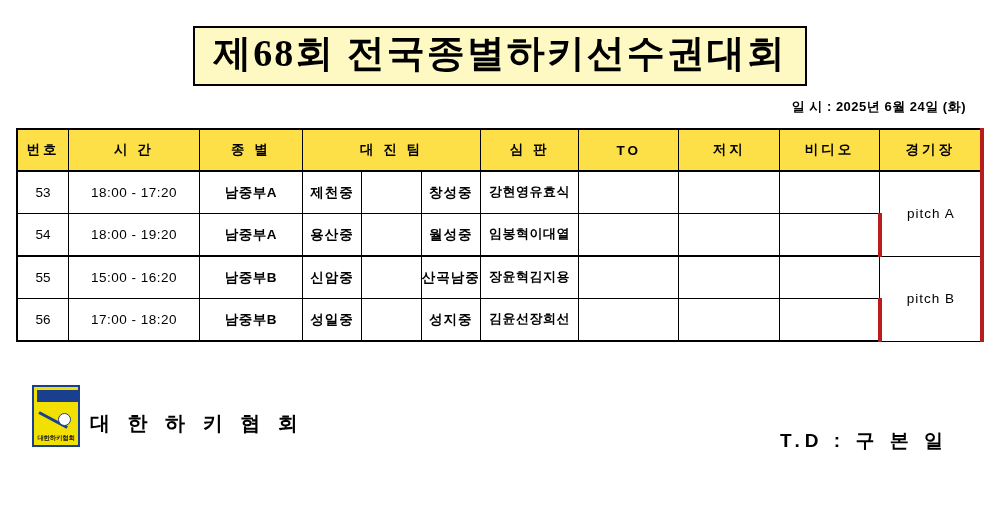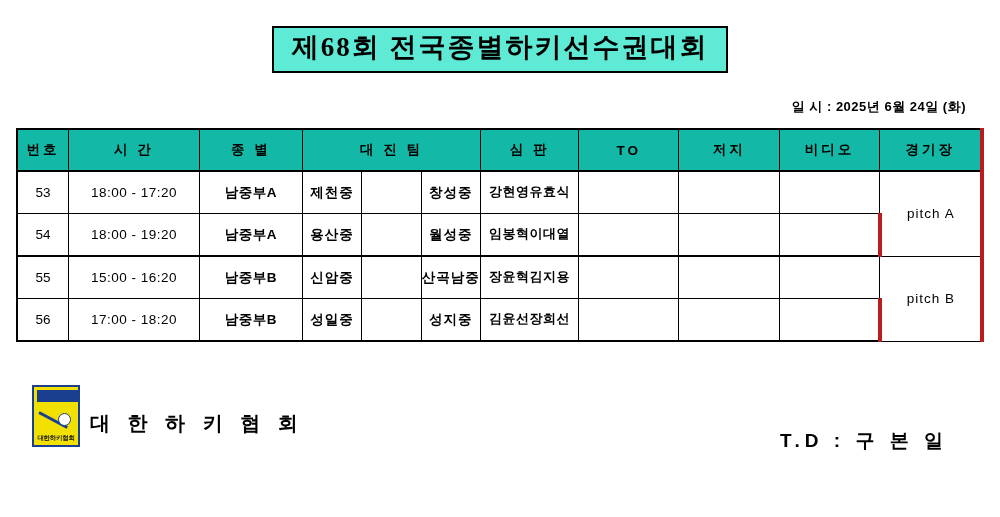--- a/index.html
+++ b/index.html
@@ -19,25 +19,25 @@
   
   .title-wrap {
     position: absolute;
     left: 0;
     top: 26px;
     width: 1000px;
     text-align: center;
   }
   .title-box {
     display: inline-block;
-    background: #5eead4;
+    background: #fef9c3;
     border: 2px solid #000000;
     padding: 4px 18px 8px 18px;
     font-family: "Liberation Serif", serif;
-    font-size: 27px;
+    font-size: 38px;
     font-weight: bold;
     letter-spacing: 2px;
     line-height: 1.15;
     white-space: nowrap;
   }
 
   
   .date-line {
     position: absolute;
     right: 34px;
@@ -59,21 +59,21 @@
   }
   .sheet td, .sheet th {
     border: 1px solid #000000;
     text-align: center;
     vertical-align: middle;
     font-size: 13.5px;
     padding: 0;
     background: #ffffff;
   }
   .sheet thead td {
-    background: #14b8a6;
+    background: #fde047;
     font-weight: bold;
     height: 40px;
     letter-spacing: 3px;
     font-size: 13.5px;
   }
   .sheet tbody td {
     height: 41px;
   }
   .cell-no { width: 42px; font-size: 13.5px; }
   .cell-time { width: 110px; letter-spacing: 0.5px; }

